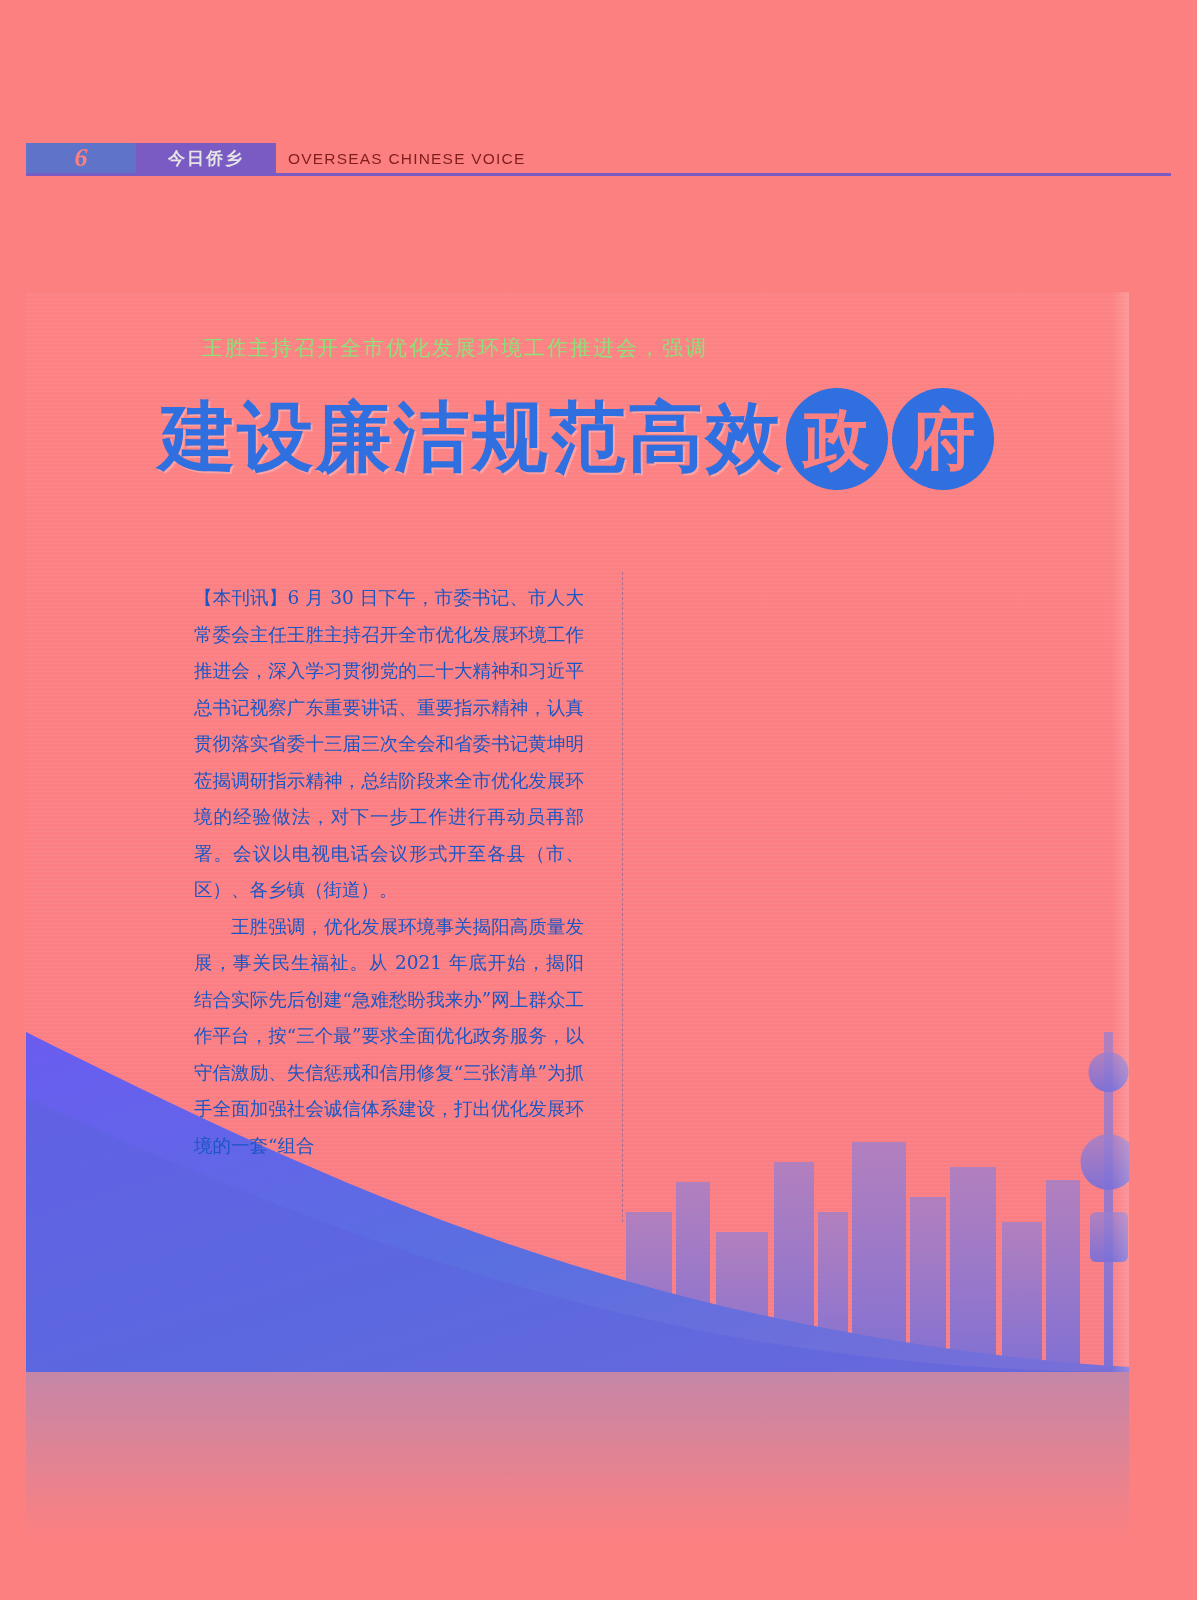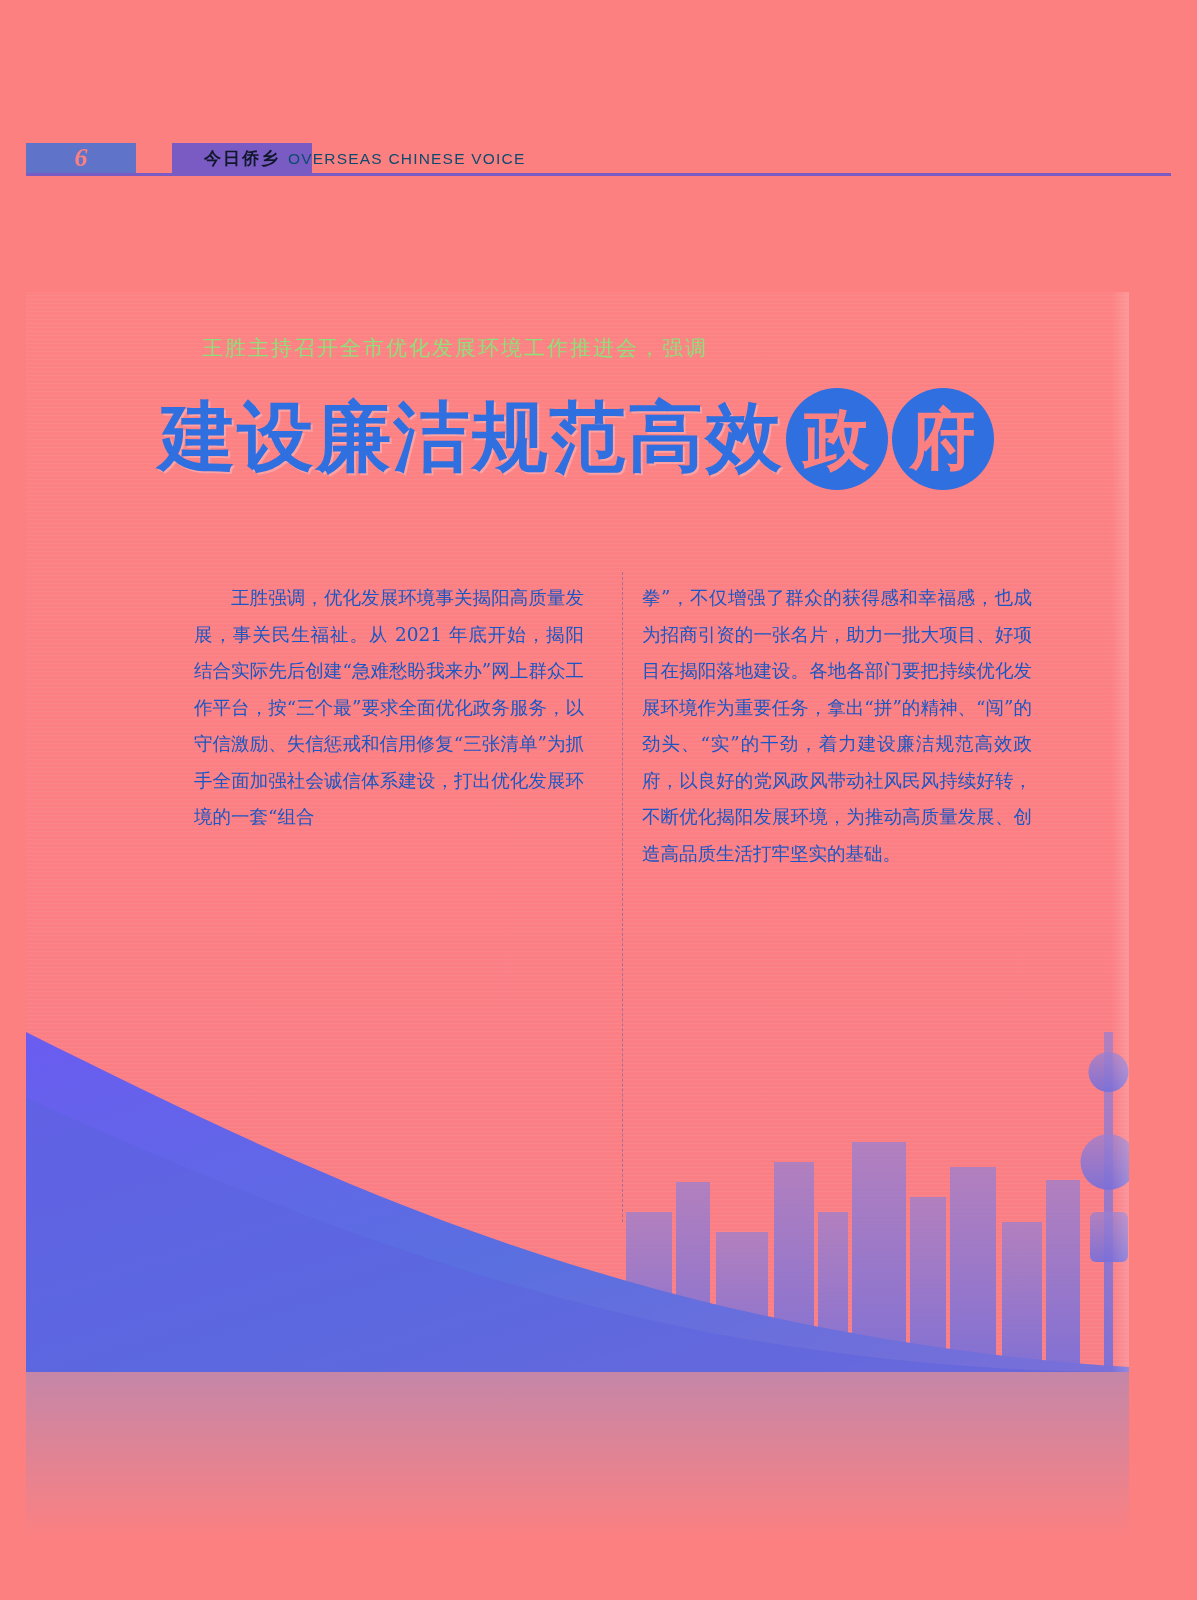--- a/index.html
+++ b/index.html
@@ -38,35 +38,34 @@
     text-align: center;
     line-height: 30px;
   }
   .masthead-cn {
     position: absolute;
     left: 110px;
     top: 0;
     width: 140px;
     height: 30px;
     background: #7a5bc4;
-    color: #0f172a;
+    color: #e5e5e5;
     font-family: "DejaVu Sans", sans-serif;
     font-weight: bold;
     font-size: 17px;
     letter-spacing: 2px;
     text-align: center;
     line-height: 30px;
-    margin-left: 36px;
   }
   .masthead-en {
     position: absolute;
     left: 262px;
     top: 0;
     height: 30px;
-    color: #0c4a6e;
+    color: #7f1d1d;
     font-family: "Liberation Sans", sans-serif;
     font-size: 15.5px;
     letter-spacing: 1.2px;
     line-height: 32px;
     white-space: nowrap;
   }
   .masthead-rule {
     position: absolute;
     left: 0;
     top: 30px;
@@ -257,23 +256,23 @@
   <div class="kicker">王胜主持召开全市优化发展环境工作推进会，强调</div>
 
   <div class="headline">
     <span class="headline-main">建设廉洁规范高效</span><span class="headline-badge">政</span><span class="headline-badge">府</span>
   </div>
 
   <div class="col-divider"></div>
 
   <div class="columns">
     <div class="col col-left">
+      <p class="no-indent">【本刊讯】6 月 30 日下午，市委书记、市人大常委会主任王胜主持召开全市优化发展环境工作推进会，深入学习贯彻党的二十大精神和习近平总书记视察广东重要讲话、重要指示精神，认真贯彻落实省委十三届三次全会和省委书记黄坤明莅揭调研指示精神，总结阶段来全市优化发展环境的经验做法，对下一步工作进行再动员再部署。会议以电视电话会议形式开至各县（市、区）、各乡镇（街道）。</p>
       <p>王胜强调，优化发展环境事关揭阳高质量发展，事关民生福祉。从 2021 年底开始，揭阳结合实际先后创建“急难愁盼我来办”网上群众工作平台，按“三个最”要求全面优化政务服务，以守信激励、失信惩戒和信用修复“三张清单”为抓手全面加强社会诚信体系建设，打出优化发展环境的一套“组合</p>
     </div>
     <div class="col col-right">
-      <p class="no-indent">拳”，不仅增强了群众的获得感和幸福感，也成为招商引资的一张名片，助力一批大项目、好项目在揭阳落地建设。各地各部门要把持续优化发展环境作为重要任务，拿出“拼”的精神、“闯”的劲头、“实”的干劲，着力建设廉洁规范高效政府，以良好的党风政风带动社风民风持续好转，不断优化揭阳发展环境，为推动高质量发展、创造高品质生活打牢坚实的基础。</p>
     </div>
   </div>
 
   <div class="panel-edge"></div>
 </div>
 
 <div class="page-foot"></div>
 
 </body></html>

